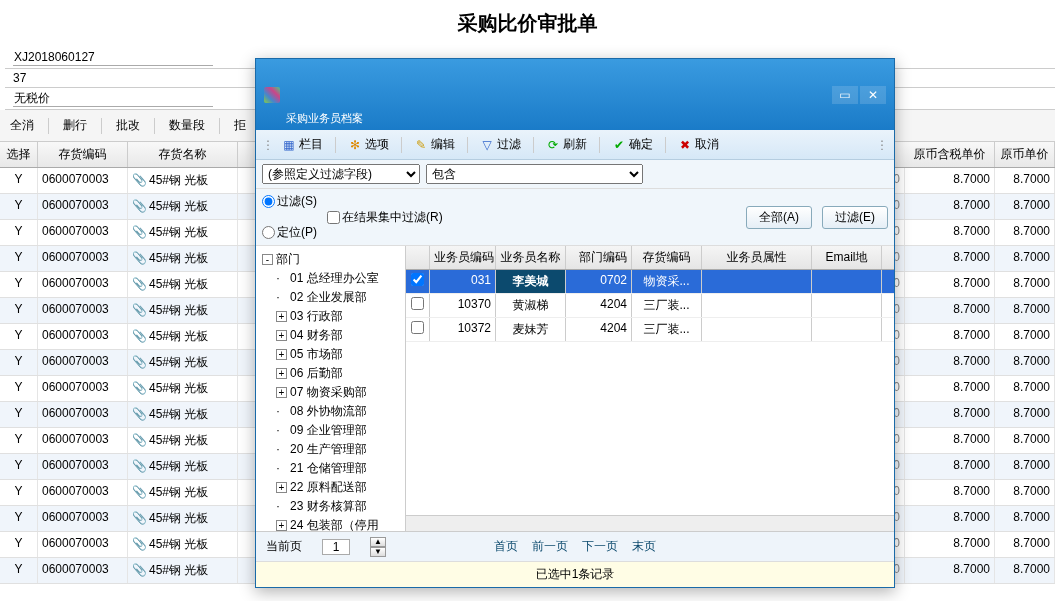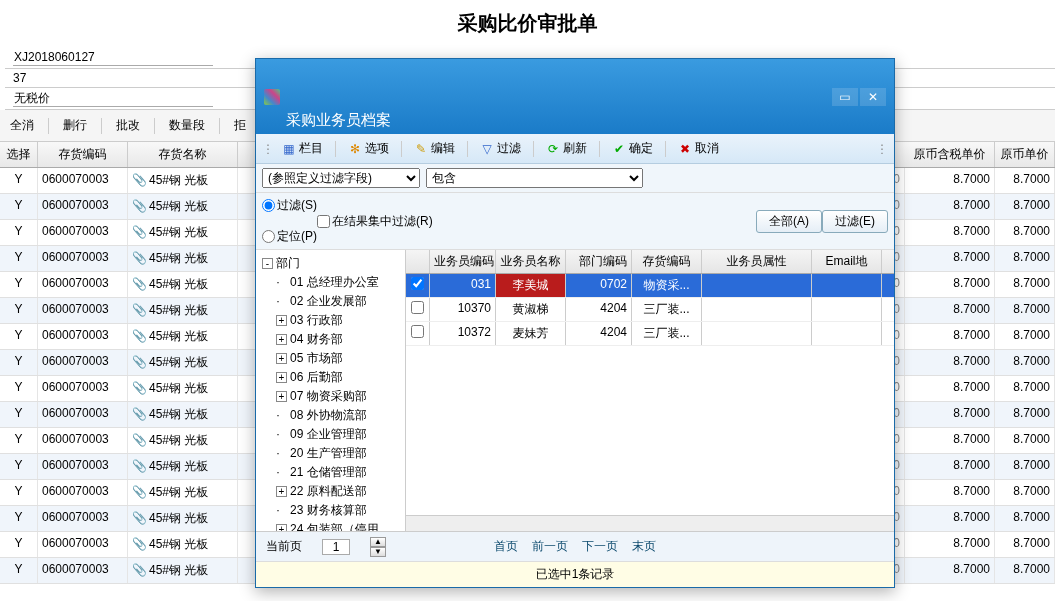--- a/index.html
+++ b/index.html
@@ -18,44 +18,44 @@
 .grid-row:nth-child(even) { background: #f0f5fb; }
 .grid-row .cell { border-right: 1px solid #e5e5e5; padding: 4px 4px; font-size: 12px; overflow: hidden; white-space: nowrap; }
 .cell.num { text-align: right; }
 .clip-icon { color: #888; margin-right: 2px; }
 .col-sel{width:38px;text-align:center}.col-code{width:90px}.col-name{width:110px}
 .col-taxprice{width:90px;text-align:right}.col-origprice{width:60px;text-align:right}
 
 .dialog { position: absolute; top: 58px; left: 255px; width: 640px; height: 530px; border: 1px solid #1a6aa8; background: #fff; box-shadow: 0 4px 15px rgba(0,0,0,.3); display:flex; flex-direction:column; }
 .dlg-titlebar { background: linear-gradient(#3a9be0,#1a7bc8); color: #fff; display: flex; align-items:center; padding: 4px 8px; }
 .dlg-titlebar .logo { width:16px;height:16px;background:linear-gradient(45deg,#8c4,#48c,#c48,#4c8);margin-right:6px;border-radius:2px; }
-.dlg-titlebar .ttl { flex:1; font-size:15px;margin-top:48px; }
+.dlg-titlebar .ttl { flex:1; font-size:11px;margin-top:48px; }
 .dlg-titlebar .winbtn { width:26px;height:18px;text-align:center;cursor:pointer;color:#fff;background:rgba(255,255,255,.15);margin-left:2px;font-size:12px;line-height:18px; }
 .dlg-toolbar { background: linear-gradient(#eaf3fb,#d6e8f7); display:flex; align-items:center; padding: 4px 6px; gap:2px; border-bottom:1px solid #b5cde0; }
 .dlg-tb-btn { display:flex; align-items:center; gap:3px; padding:2px 6px; cursor:pointer; font-size:12px; border:none; background:transparent; }
 .dlg-tb-btn .ic { width:14px; height:14px; display:inline-block; }
 .dlg-filter-row { display:flex; align-items:center; padding:4px 6px; gap:6px; border-bottom:1px solid #ddd; background:#f0f6fb; }
 .dlg-filter-row select { font-size:12px; padding:1px; }
 .dlg-filter-row .sel1{width:158px}.dlg-filter-row .sel2{width:217px}
-.dlg-filter-row2 { display:flex; align-items:center; padding:4px 6px; gap:0; border-bottom:1px solid #ddd; background:#f0f6fb; }
+.dlg-filter-row2 { display:flex; align-items:center; padding:4px 6px; gap:10px; border-bottom:1px solid #ddd; background:#f0f6fb; }
 .dlg-filter-row2 label { font-size:12px; display:flex; align-items:center; gap:2px; }
 .dlg-btn { border:1px solid #8ab; background:linear-gradient(#fff,#e5eef6); padding:2px 12px; border-radius:3px; font-size:12px; cursor:pointer; }
 .dlg-body { flex:1; display:flex; overflow:hidden; }
 .tree-pane { width:150px; border-right:1px solid #ccc; overflow:auto; background:#fff; padding:4px 2px; }
 .tree-node { font-size:12px; padding:1px 0 1px 4px; white-space:nowrap; cursor:pointer; }
 .tree-node .tog { display:inline-block; width:11px; height:11px; border:1px solid #888; text-align:center; line-height:9px; font-size:10px; margin-right:3px; background:#fff; }
 .tree-node .nog { display:inline-block; width:11px; margin-right:3px; }
 .tree-children{padding-left:14px}
 .list-pane { flex:1; display:flex; flex-direction:column; overflow:hidden; }
 .list-head { display:flex; background:linear-gradient(#f5f5f5,#e5e5e5); border-bottom:1px solid #aaa; }
 .list-head .lc, .list-row .lc { border-right:1px solid #ccc; padding:3px 4px; font-size:12px; text-align:center; overflow:hidden; white-space:nowrap; }
 .list-rows{overflow:auto;flex:1}
 .list-row { display:flex; border-bottom:1px solid #eee; }
 .list-row.sel { background:#2a6bd8; color:#fff; }
-.list-row.sel .name-cell{ background:#b91c1c; }
+.list-row.sel .name-cell{ background:#0c4a6e;font-weight:bold; }
 .lc.chk{width:24px}.lc.c1{width:66px;text-align:right}.lc.c2{width:70px}.lc.c3{width:66px;text-align:right}.lc.c4{width:70px}.lc.c5{width:110px}.lc.c6{width:70px}
 .list-scroll-x{height:16px;background:#eee;border-top:1px solid #ccc;position:relative}
 .dlg-footer{border-top:1px solid #ccc;background:#eef4fa;}
 .pager-row{display:flex;align-items:center;justify-content:center;gap:14px;padding:6px;position:relative}
 .pager-row .curpage{position:absolute;left:10px;display:flex;align-items:center;gap:20px}
 .pager-row input{width:28px;font-size:12px;text-align:center;border:1px solid #aaa}
 .pager-row .stepbtn{width:16px;height:10px;border:1px solid #999;background:linear-gradient(#fff,#ddd);font-size:8px;line-height:8px;text-align:center;cursor:pointer}
 .pager-row a{color:#0c4a6e;text-decoration:none;cursor:pointer;font-size:12px}
 .status-row{background:#fffde5;text-align:center;padding:4px;border-top:1px solid #ddd;font-size:12px}
 </style>

